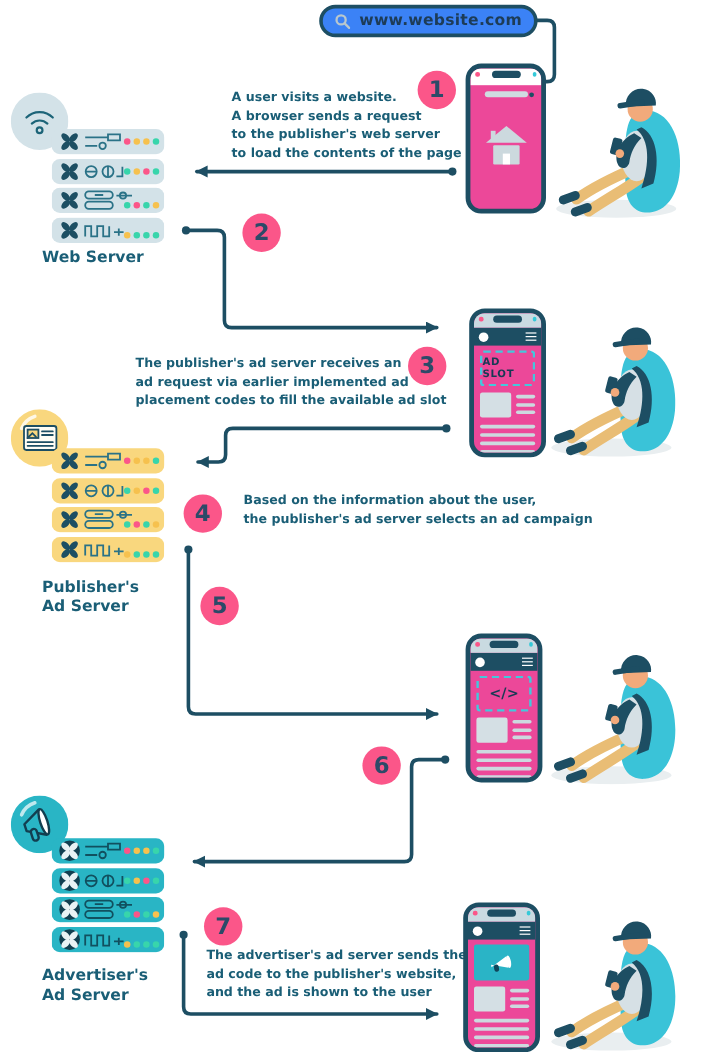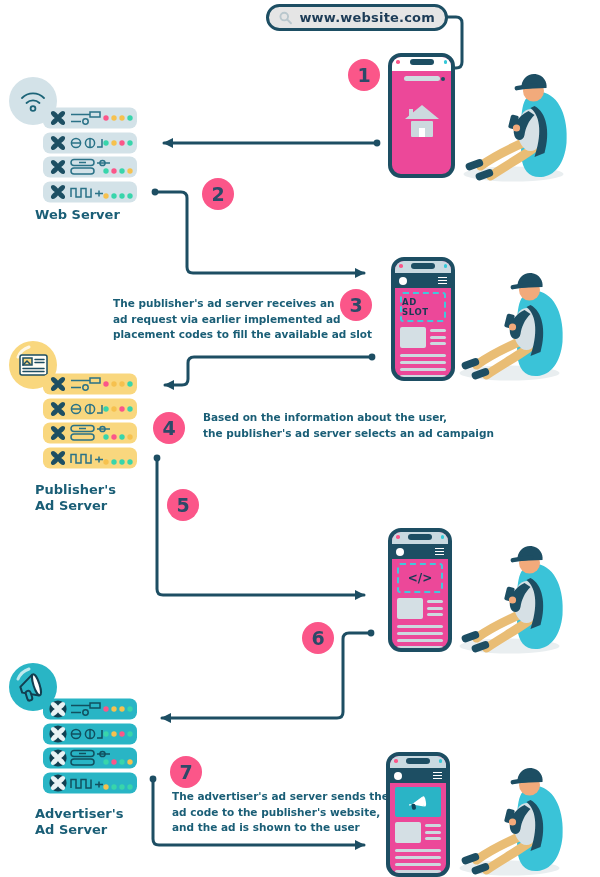--- a/index.html
+++ b/index.html
@@ -1,21 +1,21 @@
 <!DOCTYPE html>
 <html style="--ink: #1d4e63; --text: #1a5e76; --number: #2c4a68; --pink: #fb5689; --yellow: #f6c14e; --green: #38d5ab; --server_blue: #d3e2e8; --server_yellow: #f9d77e; --server_teal: #29b5c5; --dashed_teal: #43c8dc; --beanbag: #3ac3d8; --pants: #e9bd75; --skin: #f2aa7b;"><head>
 <meta charset="utf-8">
 <style>
   *{margin:0;padding:0;box-sizing:border-box}
   html,body{background:#fff}
   #stage{position:relative;width:600px;height:877px;overflow:hidden;background:#fff;
          font-family:"DejaVu Sans",sans-serif;font-weight:700}
   .connectors{position:absolute;left:0;top:0;z-index:1;pointer-events:none}
   .search-pill{position:absolute;left:266px;top:4px;width:182px;height:27px;
-    border:3.5px solid var(--ink,#1d4e63);border-radius:14px;background:#e5e5e5;
+    border:3.5px solid var(--ink,#1d4e63);border-radius:14px;background:#3b82f6;
     display:flex;align-items:center;gap:7px;padding:0 10px;z-index:2}
   .search-pill .url{color:#1d3c57;font-size:13px;letter-spacing:.2px}
   .badge{position:absolute;width:32px;height:32px;border-radius:50%;background:var(--pink,#fb5689);
     color:var(--number,#2c4a68);display:flex;align-items:center;justify-content:center;
     font-size:19px;z-index:2}
   .step-text{position:absolute;color:var(--text,#1a5e76);font-size:10.5px;line-height:15.5px;
     white-space:pre-line;z-index:2}
   .s-label{position:absolute;width:110px;color:var(--text,#1a5e76);
     font-size:13px;line-height:16px;white-space:pre-line;z-index:2}
   .rack,.s-circle,.person{position:absolute;z-index:2}
@@ -178,20 +178,24 @@
   </div>
 
   <div class="badge" style="left:348px;top:59px">1</div>
   <div class="badge" style="left:202px;top:178px">2</div>
   <div class="badge" style="left:340px;top:289px">3</div>
   <div class="badge" style="left:153px;top:412px">4</div>
   <div class="badge" style="left:167px;top:489px">5</div>
   <div class="badge" style="left:302px;top:622px">6</div>
   <div class="badge" style="left:170px;top:756px">7</div>
 
+  <div class="step-text" style="left:193px;top:74px">A user visits a website.
+A browser sends a request
+to the publisher's web server
+to load the contents of the page</div>
   <div class="step-text" style="left:113px;top:296px">The publisher's ad server receives an
 ad request via earlier implemented ad
 placement codes to fill the available ad slot</div>
   <div class="step-text" style="left:203px;top:410px">Based on the information about the user,
 the publisher's ad server selects an ad campaign</div>
   <div class="step-text" style="left:172px;top:789px">The advertiser's ad server sends the
 ad code to the publisher's website,
 and the ad is shown to the user</div>
 
   <svg class="s-circle" style="left:9px;top:77px" width="48" height="48" viewBox="0 0 48 48">

